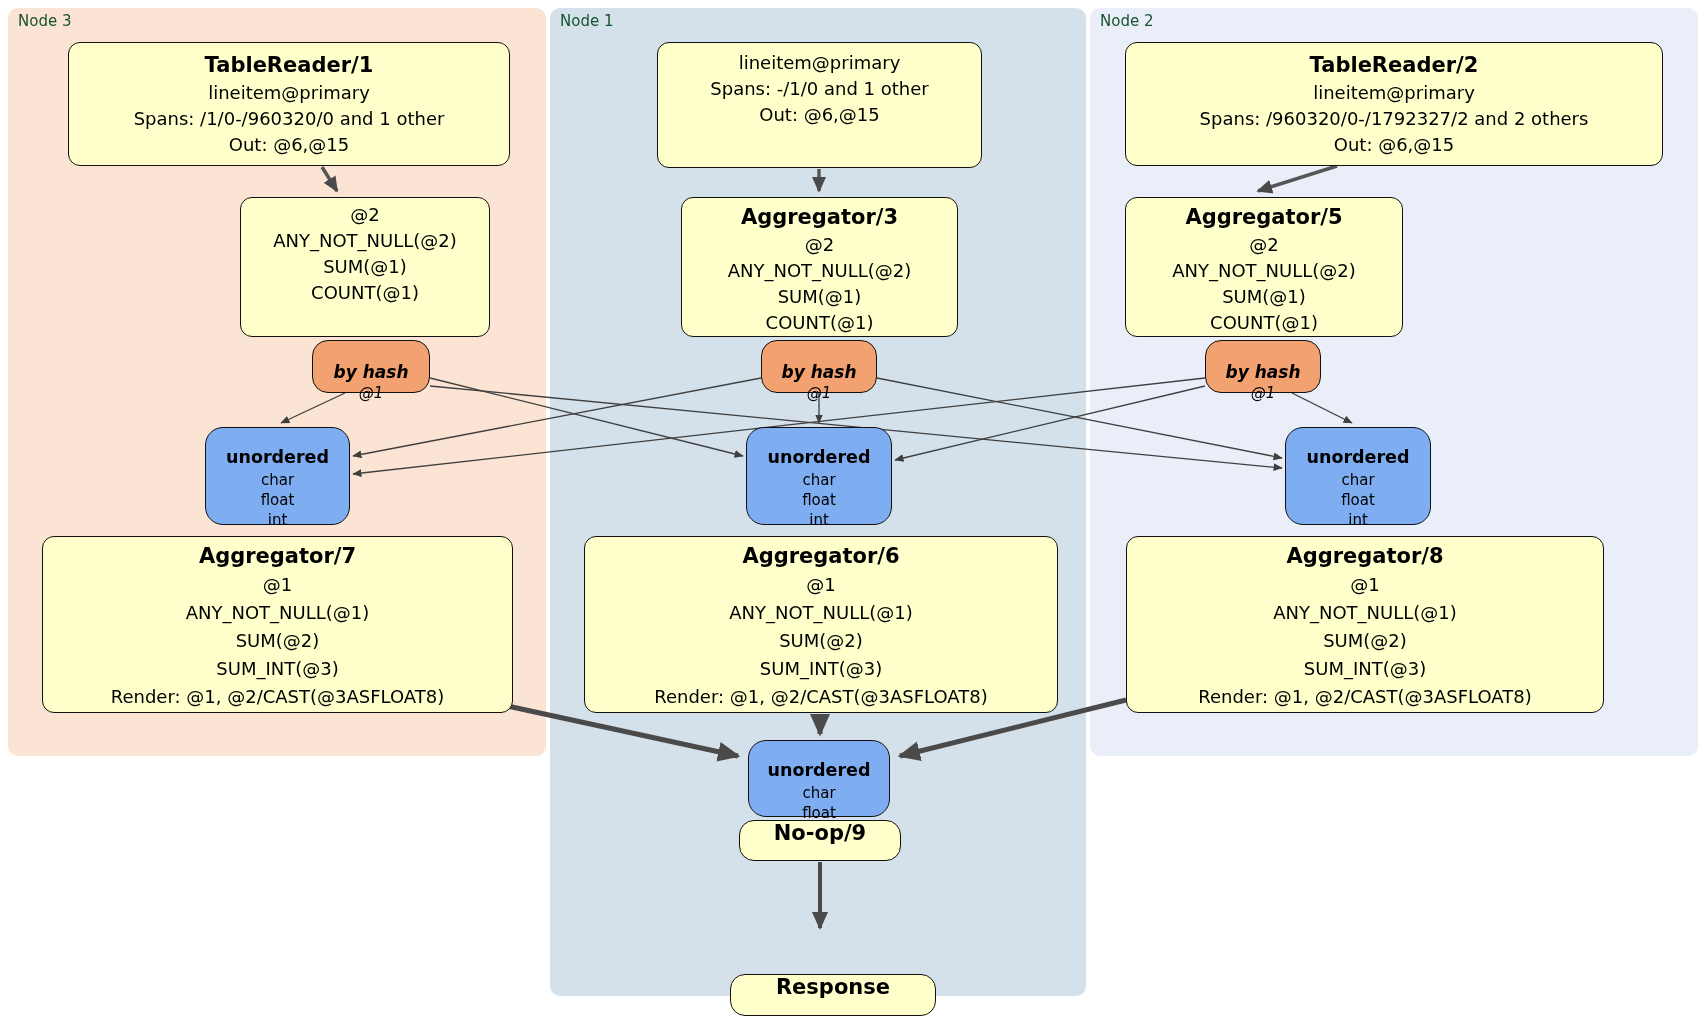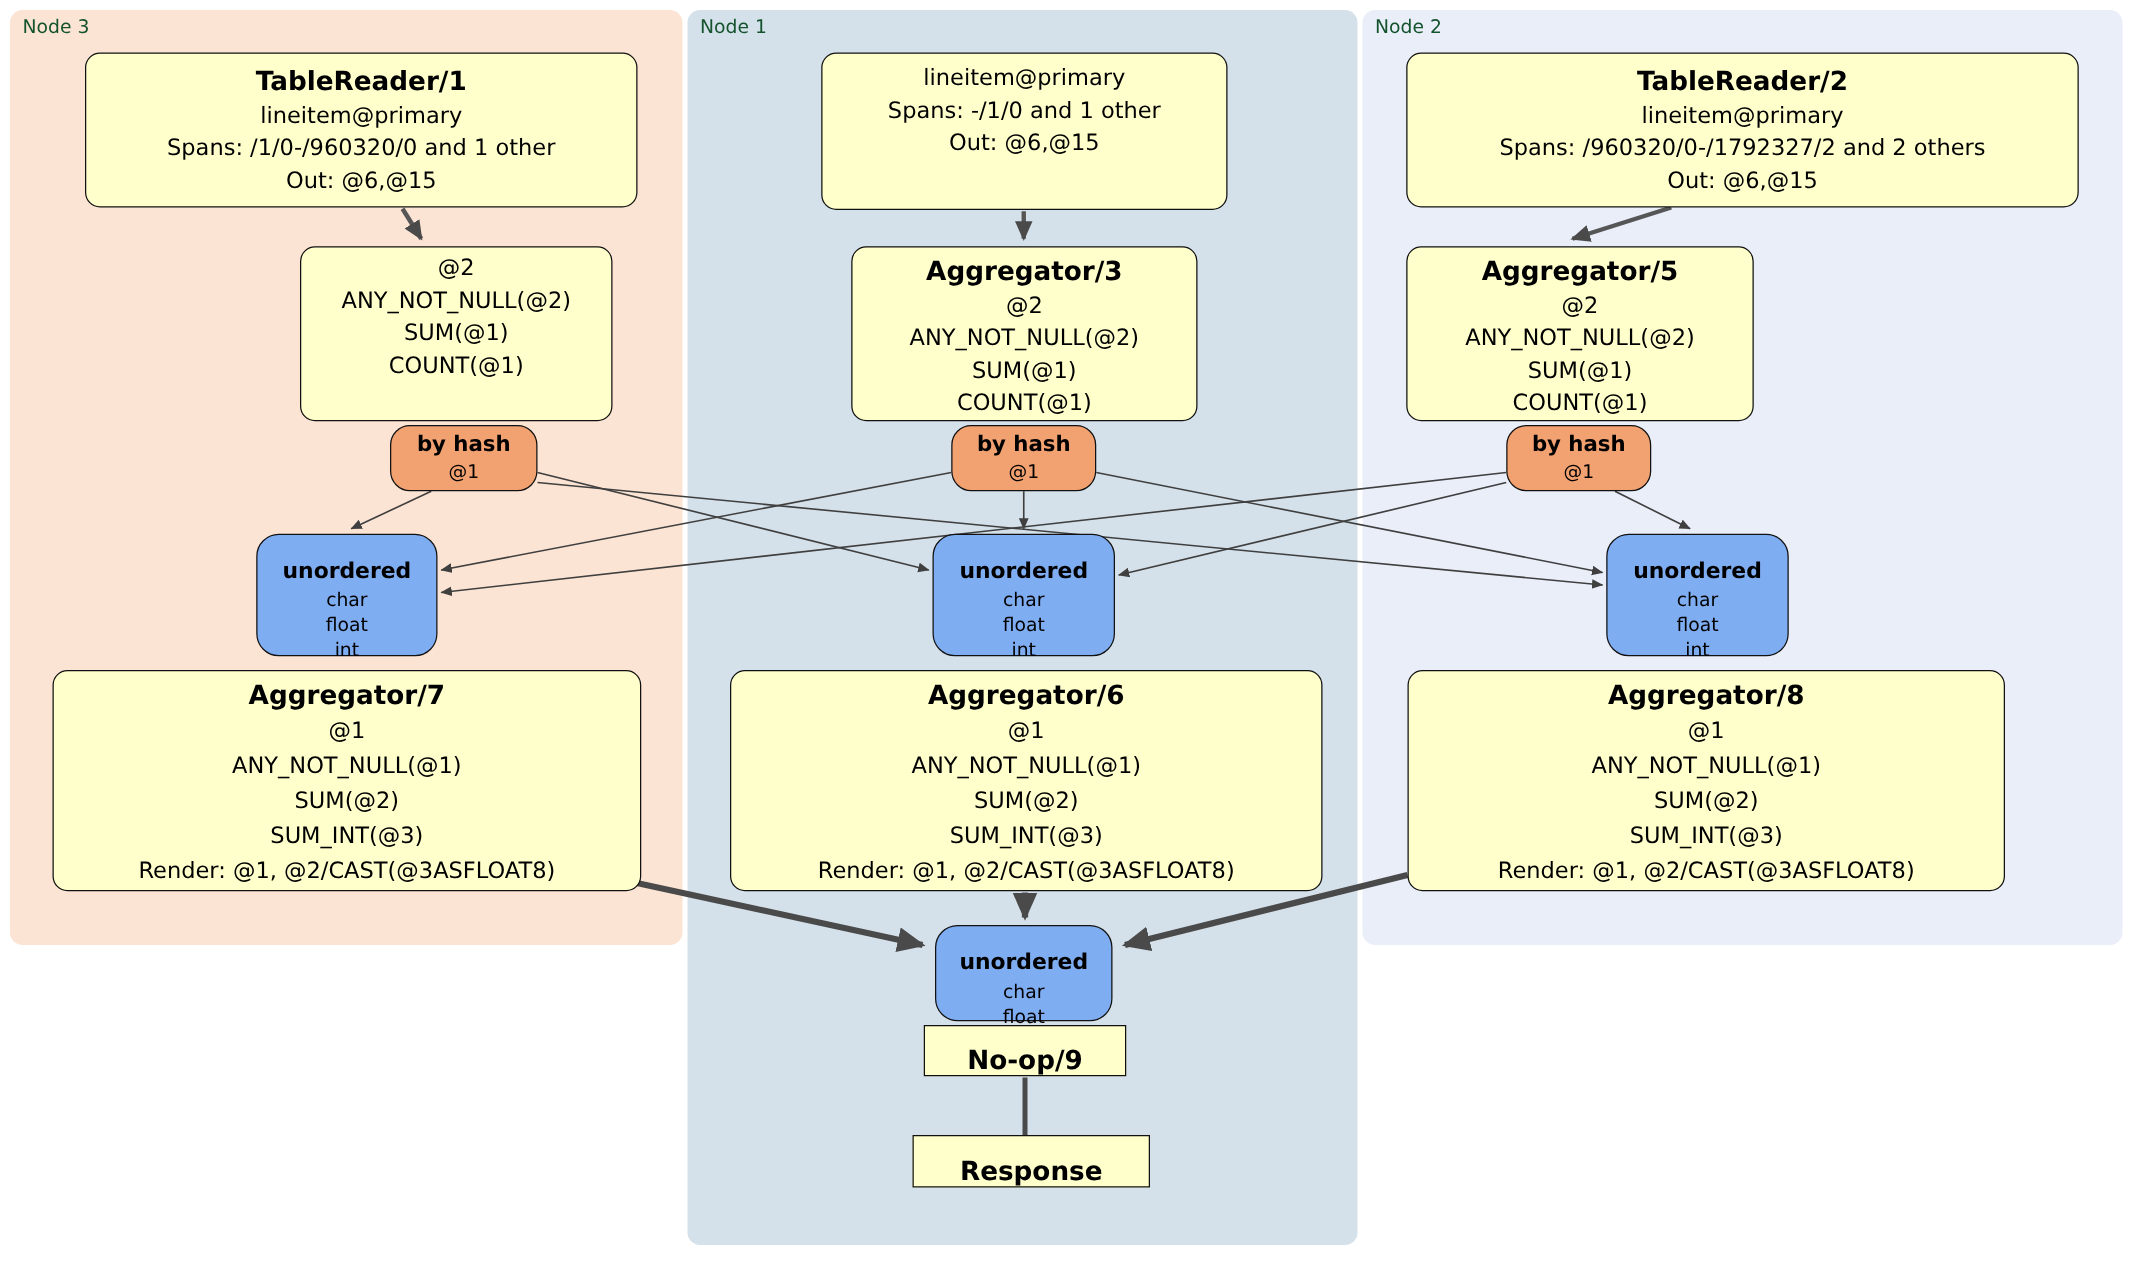--- a/index.html
+++ b/index.html
@@ -13,29 +13,29 @@
   .region-node2{left:1090px;top:8px;width:608px;height:748px;background:#e9eef9;}
   .rlabel{position:absolute;left:10px;top:4px;font-size:15px;color:#14532d;}
   .edges{position:absolute;left:0;top:0;pointer-events:none;}
   .box{position:absolute;box-sizing:border-box;text-align:center;background:#ffffcc;
        border:1.6px solid #111;border-radius:12px;padding-top:4px;}
   .box .title{font-size:21px;font-weight:bold;line-height:30px;white-space:nowrap;}
   .box .ln{font-size:18px;line-height:26px;white-space:nowrap;}
   .box.tr{padding-top:7px;}
   .box.big .ln{line-height:28px;}
   .router{position:absolute;box-sizing:border-box;text-align:center;background:#f2a170;
-          border:1.6px solid #111;border-radius:16px;padding-top:3px;}
+          border:1.6px solid #111;border-radius:16px;padding-top:19px;font-style:italic;}
   .router .title{font-size:17px;font-weight:bold;line-height:24px;}
   .router .ln{font-size:15px;line-height:19px;}
   .stream{position:absolute;box-sizing:border-box;text-align:center;background:#7fadf1;
           border:1.6px solid #111;border-radius:18px;padding-top:17px;}
   .stream .title{font-size:17.5px;font-weight:bold;line-height:25px;}
   .stream .ln{font-size:15px;line-height:20px;}
-  .pill{position:absolute;box-sizing:border-box;display:flex;align-items:flex-end;justify-content:center;
-        background:#ffffcc;border:1.8px solid #111;border-radius:0;}
+  .pill{position:absolute;box-sizing:border-box;display:flex;align-items:flex-start;justify-content:center;
+        background:#ffffcc;border:1.8px solid #111;border-radius:15px;}
   .pill .title{font-size:21px;font-weight:bold;}
 </style>
 </head>
 <body>
 
 <div class="canvas">
 
   <div class="region region-node3">
     <div class="rlabel">Node 3</div>
   </div>
@@ -150,21 +150,21 @@
   <div class="stream" style="left:748px;top:740px;width:142px;height:77px;">
     <div class="title">unordered</div>
     <div class="ln">char</div>
     <div class="ln">float</div>
   </div>
 
   <div class="pill" style="left:739px;top:820px;width:162px;height:41px;">
     <div class="title">No-op/9</div>
   </div>
 
-  <div class="pill" style="left:730px;top:908px;width:190px;height:42px;">
+  <div class="pill" style="left:730px;top:974px;width:206px;height:42px;">
     <div class="title">Response</div>
   </div>
 
   <div class="box tr" style="left:1125px;top:42px;width:538px;height:124px;">
     <div class="title">TableReader/2</div>
     <div class="ln">lineitem@primary</div>
     <div class="ln">Spans: /960320/0-/1792327/2 and 2 others</div>
     <div class="ln">Out: @6,@15</div>
   </div>
 

